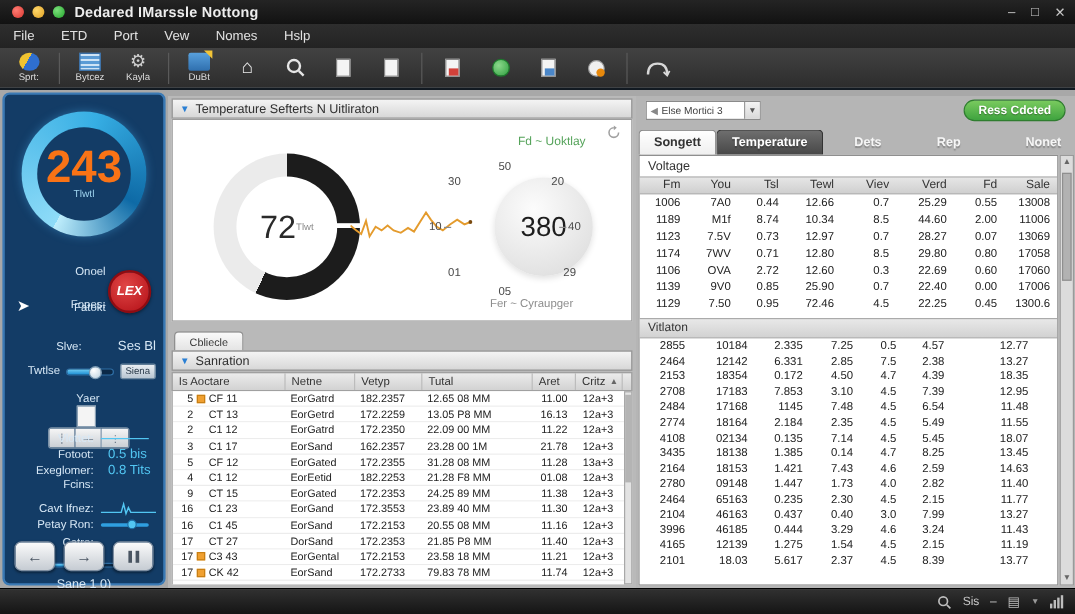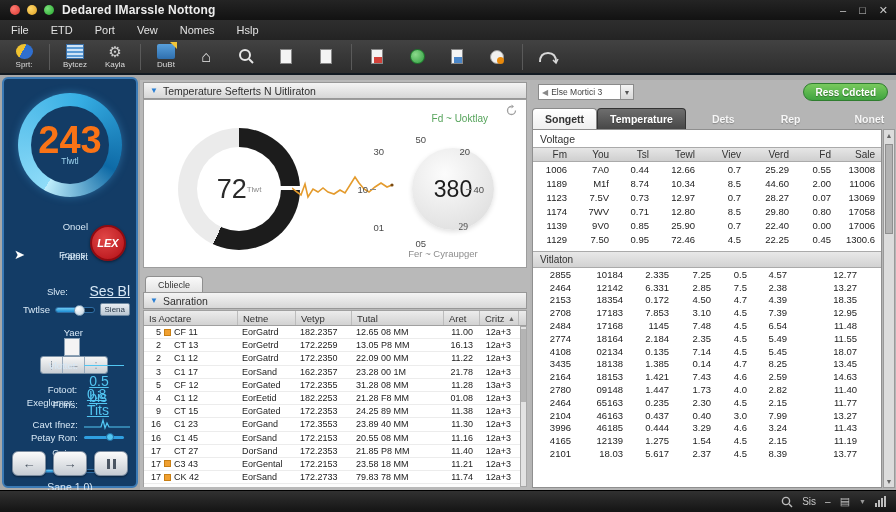--- a/index.html
+++ b/index.html
@@ -68,21 +68,21 @@
   .ring { position:absolute; left:14px; top:14px; width:104px; height:104px; border-radius:50%;
     background:conic-gradient(from 210deg,#8fdcf8,#36aee4 45%,#0e6aa6 75%,#bfeefc 100%);
     box-shadow:0 0 8px rgba(80,190,255,.35); }
   .ring-hole { position:absolute; inset:13px; border-radius:50%; background:#133c66;
     display:flex; flex-direction:column; align-items:center; justify-content:center; }
   .ring-val { color:#f97316; font-size:38px; font-weight:bold; line-height:30px; }
   .ring-lab { color:#9fd4ef; font-size:8.5px; margin-top:1px; }
 
   .sb-row { position:absolute; left:6px; right:6px; display:flex; align-items:center; }
   .sb-lab { color:#d7e8f6; font-size:9.5px; text-align:right; }
-  .sb-val { color:#52c6f2; font-size:14px;text-decoration:underline; }
+  .sb-val { color:#52c6f2; font-size:11px; }
   .lex { position:absolute; right:10px; top:146px; width:36px; height:36px; border-radius:50%;
     background:radial-gradient(circle at 40% 35%, #e04646, #b30f16); border:2px solid #8f0b11;
     color:#fff; font-weight:bold; font-style:italic; font-size:11px; display:flex;
     align-items:center; justify-content:center; box-shadow:0 1px 3px rgba(0,0,0,.5); }
   .cursor { position:absolute; left:10px; top:168px; color:#fff; font-size:13px; }
 
   .slider { position:relative; height:6px; border-radius:3px; background:#0b2947;
     border:1px solid #2f6ea5; }
   .slider .fill { position:absolute; left:0; top:0; bottom:0; border-radius:3px;
     background:linear-gradient(#6cc9f2,#1f8fd4); }
@@ -408,21 +408,21 @@
 
       <div class="g380">
         <b>380</b>
       </div>
       <span class="gt" style="right:100px; top:34px;">50</span>
       <span class="gt" style="right:56px;  top:46px;">20</span>
       <span class="gt" style="right:142px; top:46px;">30</span>
       <span class="gt" style="right:158px; top:84px;">10</span>
       <span class="gt" style="right:42px;  top:84px;">40</span>
       <span class="gt" style="right:142px; top:122px;">01</span>
-      <span class="gt" style="right:58px;  top:122px;font-family:Liberation Serif, serif;">29</span>
+      <span class="gt" style="right:46px;  top:122px;">29</span>
       <span class="gt" style="right:100px; top:138px;">05</span>
       <span class="gdash" style="right:150px; top:89px;"></span>
       <span class="gdash" style="right:54px;  top:89px;"></span>
       <span class="gcap">Fer ~ Cyraupger</span>
     </div>
 
     <div class="objtab">Cbliecle</div>
     <div class="phdr sathdr">
       <span class="tri">▼</span>
       <span>Sanration</span>
@@ -665,20 +665,30 @@
             <span>1174</span>
             <span>7WV</span>
             <span>0.71</span>
             <span>12.80</span>
             <span>8.5</span>
             <span>29.80</span>
             <span>0.80</span>
             <span>17058</span>
           </div>
           <div class="v-row">
+            <span>1106</span>
+            <span>OVA</span>
+            <span>2.72</span>
+            <span>12.60</span>
+            <span>0.3</span>
+            <span>22.69</span>
+            <span>0.60</span>
+            <span>17060</span>
+          </div>
+          <div class="v-row">
             <span>1139</span>
             <span>9V0</span>
             <span>0.85</span>
             <span>25.90</span>
             <span>0.7</span>
             <span>22.40</span>
             <span>0.00</span>
             <span>17006</span>
           </div>
           <div class="v-row">

